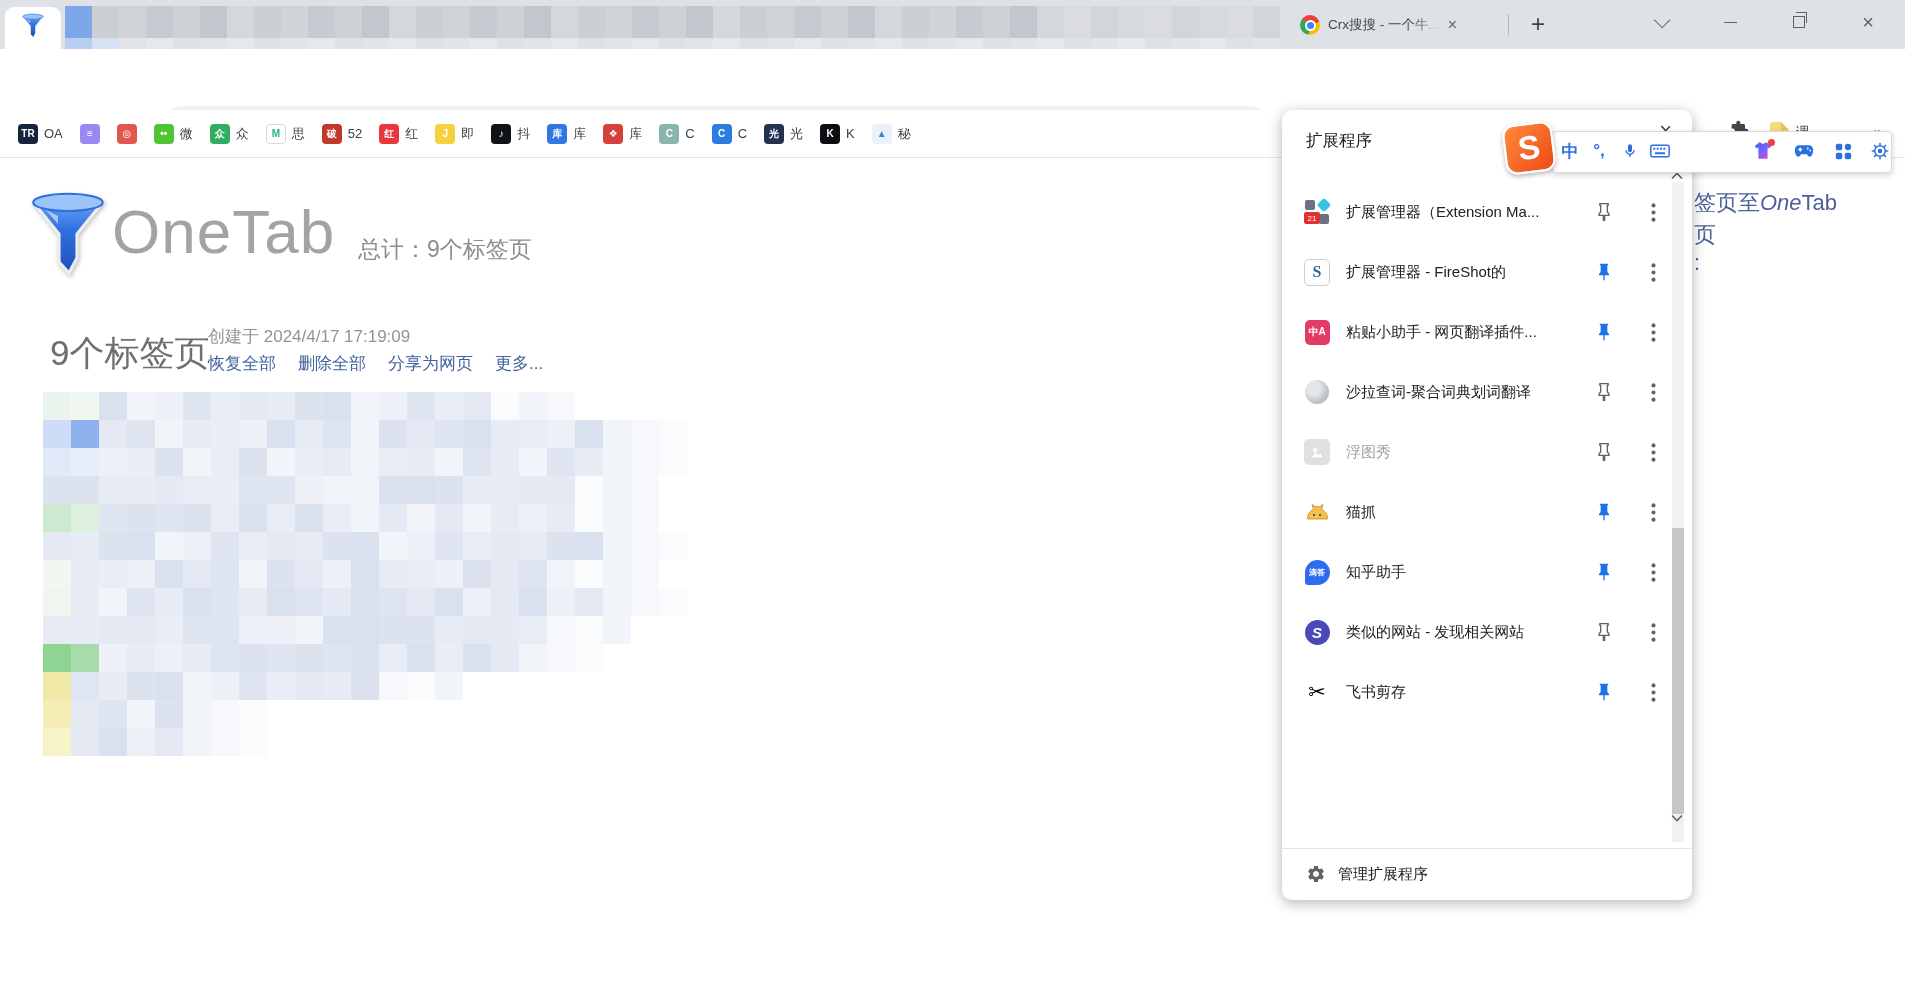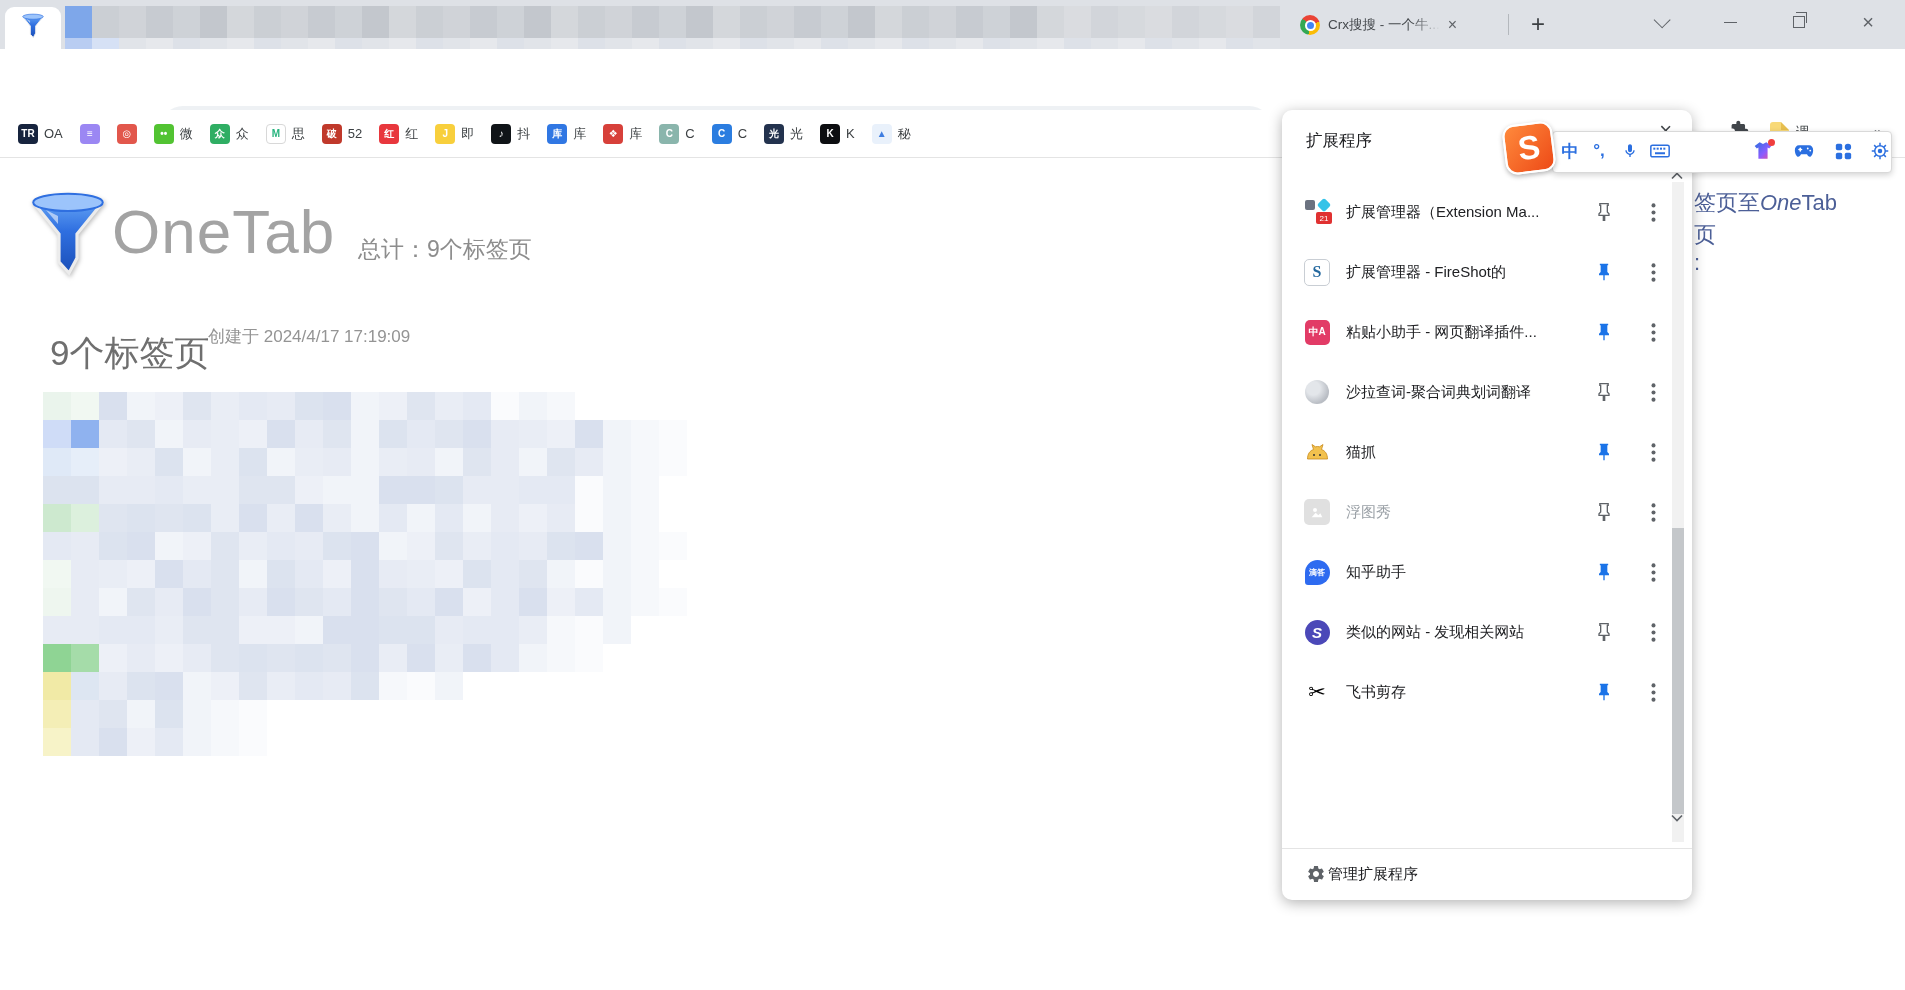--- a/index.html
+++ b/index.html
@@ -82,21 +82,21 @@
   .ext-icn{width:26px;height:26px;flex:0 0 26px;display:flex;align-items:center;justify-content:center;}
   .ext-label{flex:1;margin-left:16px;font-size:15px;color:#202124;white-space:nowrap;overflow:hidden;
              text-overflow:ellipsis;padding-right:6px;}
   .ext-label.dis{color:#9aa0a6;}
   .pinbox{width:24px;flex:0 0 24px;margin-right:28px;display:flex;justify-content:center;}
   .dotsbox{width:18px;flex:0 0 18px;display:flex;justify-content:center;}
   .sb-track{position:absolute;right:8px;top:72px;width:12px;height:660px;background:#f1f1f1;}
   .sb-thumb{position:absolute;right:8px;top:418px;width:12px;height:286px;background:#c4c7ca;}
   .popup-footdiv{position:absolute;left:0;top:738px;width:100%;height:1px;background:#e4e4e4;}
   .popup-footer{position:absolute;left:0;top:739px;width:100%;height:50px;display:flex;align-items:center;padding-left:24px;box-sizing:border-box;}
-  .popup-footer span{margin-left:2px;font-size:15px;color:#202124;}
+  .popup-footer span{margin-left:12px;font-size:15px;color:#202124;}
   
   .sogou-logo{position:absolute;left:1504px;top:123px;width:50px;height:50px;border-radius:12px;
      background:linear-gradient(135deg,#ff8a3c,#ed4a17);transform:rotate(-7deg);z-index:31;
      display:flex;align-items:center;justify-content:center;color:#fff;font-size:33px;font-weight:bold;
      box-shadow:0 2px 5px rgba(0,0,0,.3);border:2px solid #fff;box-sizing:border-box;}
   .sogou-bar{position:absolute;left:1552px;top:131px;width:338px;height:40px;background:#fff;border:1px solid #d9d9d9;
      border-radius:4px;box-shadow:0 2px 6px rgba(0,0,0,.18);z-index:30;}
   .sg-ic{position:absolute;top:0;height:38px;display:flex;align-items:center;justify-content:center;width:26px;
      color:#2b6fe0;font-weight:bold;font-size:17px;}
 </style>
@@ -429,20 +429,26 @@
   <path d="M2.5 6 C2.5 2.6 37.5 2.6 37.5 6 L24.5 22 L24.5 34 L20.5 41.5 L15.5 36 L15.5 22 Z" fill="url(#fg80)" stroke="#ececec" stroke-width="1.6"></path>
   <ellipse cx="20" cy="6.2" rx="17.4" ry="4.3" fill="#9cc4fb"></ellipse>
   <ellipse cx="20" cy="6.2" rx="17.4" ry="4.3" fill="none" stroke="#2f6fe0" stroke-width="1"></ellipse>
   <path d="M9 10 L15 17 L15 13 Z" fill="#ffffff" opacity=".55"></path>
       </svg></div>
   <div class="wordmark">OneTab</div>
   <div class="total">总计：9个标签页</div>
 
   <div class="group-title">9个标签页</div>
   <div class="group-meta">创建于 2024/4/17 17:19:09</div>
+  <div class="group-links" id="groupLinks">
+      <span style="color: rgb(68, 99, 158);">恢复全部</span>
+      <span style="color: rgb(68, 99, 158);">删除全部</span>
+      <span style="color: rgb(68, 99, 158);">分享为网页</span>
+      <span style="color: rgb(68, 99, 158);">更多...</span>
+    </div>
 
   <div id="contentMosaic">
       <div class="mcell" style="left: 0px; top: 0px; width: 28px; height: 28px; background: rgb(234, 244, 236);"></div>
       <div class="mcell" style="left: 28px; top: 0px; width: 28px; height: 28px; background: rgb(241, 248, 242);"></div>
       <div class="mcell" style="left: 56px; top: 0px; width: 28px; height: 28px; background: rgb(217, 224, 238);"></div>
       <div class="mcell" style="left: 84px; top: 0px; width: 28px; height: 28px; background: rgb(241, 244, 249);"></div>
       <div class="mcell" style="left: 112px; top: 0px; width: 28px; height: 28px; background: rgb(237, 240, 247);"></div>
       <div class="mcell" style="left: 140px; top: 0px; width: 28px; height: 28px; background: rgb(223, 229, 240);"></div>
       <div class="mcell" style="left: 168px; top: 0px; width: 28px; height: 28px; background: rgb(233, 237, 245);"></div>
       <div class="mcell" style="left: 196px; top: 0px; width: 28px; height: 28px; background: rgb(228, 233, 243);"></div>
@@ -703,21 +709,21 @@
           <path fill="none" stroke="#5f6368" stroke-width="1.6" d="M1 6.5L6 1.5l5 5"></path>
         </svg>
     </div>
     <div id="extList">
         <div class="ext-item">
           <span class="ext-icn" style="">
             <span style="position:relative;width:26px;height:26px;display:inline-block">
         <span style="position:absolute;left:1px;top:1px;width:10px;height:10px;background:#6b7280;border-radius:2px"></span>
         <span style="position:absolute;left:15px;top:1px;width:10px;height:10px;background:#35c3e8;border-radius:2px;transform:rotate(45deg)"></span>
         <span style="position:absolute;left:15px;top:15px;width:10px;height:10px;background:#6b7280;border-radius:2px"></span>
-        <span style="position:absolute;left:12px;top:13px;min-width:14px;height:12px;background:#e03131;border-radius:2px;color:#fff;font-size:8px;font-weight:normal;display:flex;align-items:center;justify-content:center;padding:0 1px">21</span>
+        <span style="position:absolute;left:0px;top:13px;min-width:14px;height:12px;background:#e03131;border-radius:2px;color:#fff;font-size:8px;font-weight:normal;display:flex;align-items:center;justify-content:center;padding:0 1px">21</span>
             </span>
           </span>
           <span class="ext-label">扩展管理器（Extension Ma...</span>
           <span class="pinbox">
             <svg width="20" height="20" viewBox="0 0 24 24">
               <path fill="none" stroke="#5f6368" stroke-width="1.6" d="M16 12V4h1V2H7v2h1v8l-2 2v2h5.2v6h1.6v-6H18v-2z"></path>
             </svg>
           </span>
           <span class="dotsbox">
             <svg width="5" height="19" viewBox="0 0 4 16">
@@ -770,44 +776,20 @@
           </span>
         </div>
         <div class="ext-item">
           <span class="ext-icn" style="">
             <span style="width:24px;height:24px;border-radius:50%;display:inline-block;background:radial-gradient(circle at 35% 35%,#e3e6ea 0 30%,#b9bdc4 70%)"></span>
           </span>
           <span class="ext-label">沙拉查词-聚合词典划词翻译</span>
           <span class="pinbox">
             <svg width="20" height="20" viewBox="0 0 24 24">
               <path fill="none" stroke="#5f6368" stroke-width="1.6" d="M16 12V4h1V2H7v2h1v8l-2 2v2h5.2v6h1.6v-6H18v-2z"></path>
-            </svg>
-          </span>
-          <span class="dotsbox">
-            <svg width="5" height="19" viewBox="0 0 4 16">
-              <g fill="#5f6368">
-                <circle cx="2" cy="2" r="1.7"></circle>
-                <circle cx="2" cy="8" r="1.7"></circle>
-                <circle cx="2" cy="14" r="1.7"></circle>
-              </g>
-            </svg>
-          </span>
-        </div>
-        <div class="ext-item">
-          <span class="ext-icn" style="">
-            <svg width="24" height="24" viewBox="0 0 24 24">
-              <path fill="#f2c14e" stroke="#c98a1b" stroke-width=".8" d="M2.5 19c0-5 2.5-8.5 6-9.5L7 4.5l3.5 2.3c1.2-.4 2.8-.4 4 0L18 4.5l-1.5 5c3.5 1 6 4.5 6 9.5z"></path>
-              <circle cx="9" cy="15" r="1" fill="#333"></circle>
-              <circle cx="15" cy="15" r="1" fill="#333"></circle>
-            </svg>
-          </span>
-          <span class="ext-label">猫抓</span>
-          <span class="pinbox">
-            <svg width="20" height="20" viewBox="0 0 24 24">
-              <path fill="#1a73e8" d="M16 12V4h1V2H7v2h1v8l-2 2v2h5.2v6h1.6v-6H18v-2z"></path>
             </svg>
           </span>
           <span class="dotsbox">
             <svg width="5" height="19" viewBox="0 0 4 16">
               <g fill="#5f6368">
                 <circle cx="2" cy="2" r="1.7"></circle>
                 <circle cx="2" cy="8" r="1.7"></circle>
                 <circle cx="2" cy="14" r="1.7"></circle>
               </g>
             </svg>
@@ -819,20 +801,44 @@
               <svg width="16" height="16" viewBox="0 0 24 24">
                 <circle cx="9" cy="9" r="3" fill="#fff"></circle>
                 <path d="M4 20l6-7 4 4 3-3 3 6z" fill="#fff"></path>
               </svg>
             </span>
           </span>
           <span class="ext-label dis">浮图秀</span>
           <span class="pinbox">
             <svg width="20" height="20" viewBox="0 0 24 24">
               <path fill="none" stroke="#5f6368" stroke-width="1.6" d="M16 12V4h1V2H7v2h1v8l-2 2v2h5.2v6h1.6v-6H18v-2z"></path>
+            </svg>
+          </span>
+          <span class="dotsbox">
+            <svg width="5" height="19" viewBox="0 0 4 16">
+              <g fill="#5f6368">
+                <circle cx="2" cy="2" r="1.7"></circle>
+                <circle cx="2" cy="8" r="1.7"></circle>
+                <circle cx="2" cy="14" r="1.7"></circle>
+              </g>
+            </svg>
+          </span>
+        </div>
+        <div class="ext-item">
+          <span class="ext-icn" style="">
+            <svg width="24" height="24" viewBox="0 0 24 24">
+              <path fill="#f2c14e" stroke="#c98a1b" stroke-width=".8" d="M2.5 19c0-5 2.5-8.5 6-9.5L7 4.5l3.5 2.3c1.2-.4 2.8-.4 4 0L18 4.5l-1.5 5c3.5 1 6 4.5 6 9.5z"></path>
+              <circle cx="9" cy="15" r="1" fill="#333"></circle>
+              <circle cx="15" cy="15" r="1" fill="#333"></circle>
+            </svg>
+          </span>
+          <span class="ext-label">猫抓</span>
+          <span class="pinbox">
+            <svg width="20" height="20" viewBox="0 0 24 24">
+              <path fill="#1a73e8" d="M16 12V4h1V2H7v2h1v8l-2 2v2h5.2v6h1.6v-6H18v-2z"></path>
             </svg>
           </span>
           <span class="dotsbox">
             <svg width="5" height="19" viewBox="0 0 4 16">
               <g fill="#5f6368">
                 <circle cx="2" cy="2" r="1.7"></circle>
                 <circle cx="2" cy="8" r="1.7"></circle>
                 <circle cx="2" cy="14" r="1.7"></circle>
               </g>
             </svg>

